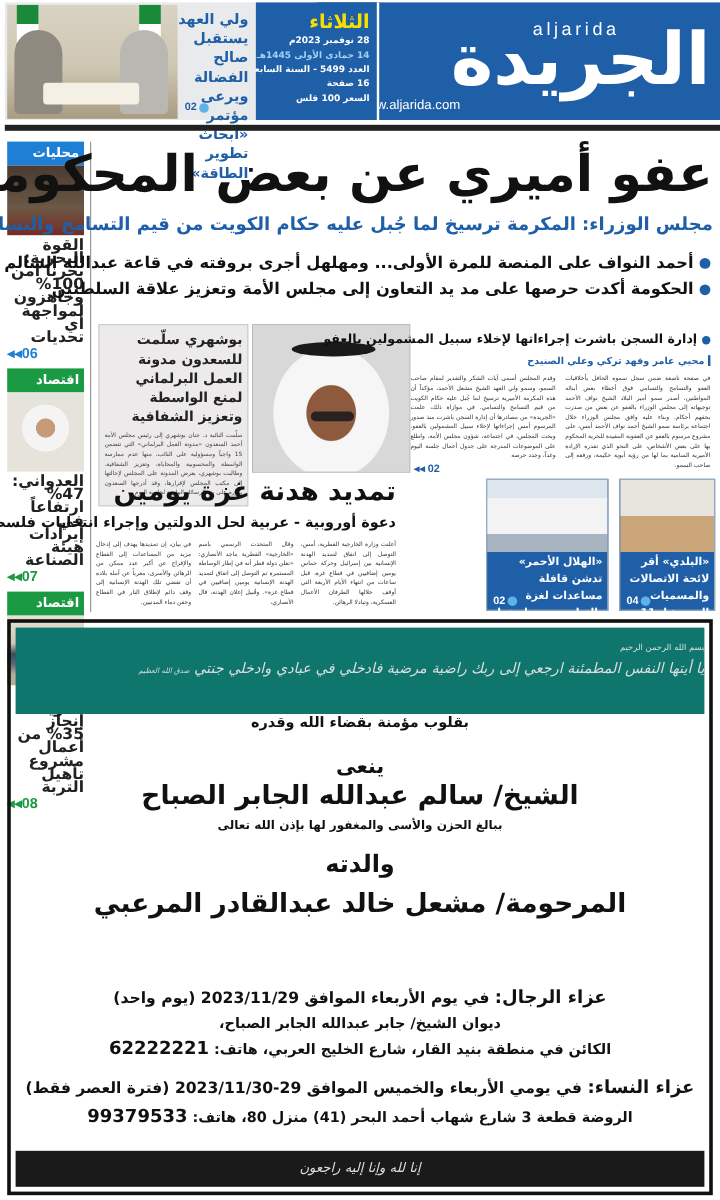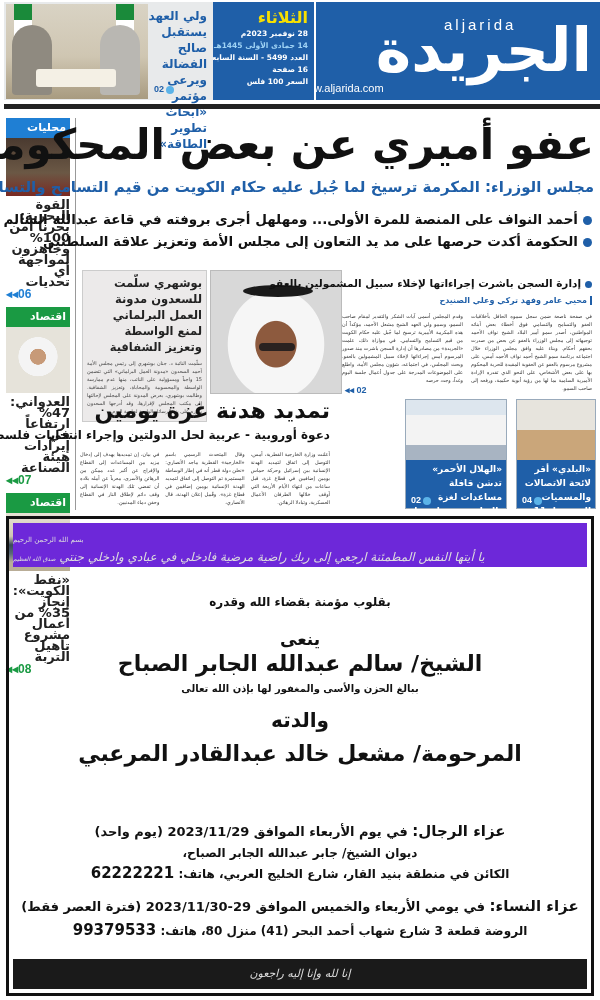--- a/index.html
+++ b/index.html
@@ -79,21 +79,21 @@
   .card .card-photo { height: 60px; }
   .card .card-text { font-size: 9px; font-weight: bold; line-height: 14px; text-align: right; padding: 2px 4px; }
   .card .page-ref { color: #fff; position: absolute; bottom: 3px; left: 5px; }
   .card-1 { left: 405px; width: 102px; height: 110px; }
   .card-1 .card-photo { background: linear-gradient(180deg,#dde6ee 0 25%,#f3f3f3 25% 75%,#a8b4c2 75%); }
   .card-2 { left: 516px; width: 80px; height: 110px; }
   .card-2 .card-photo { background: linear-gradient(180deg,#e7e4dd 0 50%,#caa67a 50% 100%); }
 
   
   .obit { position: absolute; top: 516px; left: 6px; width: 588px; height: 480px; border: 3px solid #111; }
-  .obit-banner { position: absolute; top: 4px; left: 4px; right: 4px; height: 44px; background: #6d28d9; color: #ddd; text-align: left; }
+  .obit-banner { position: absolute; top: 4px; left: 4px; right: 4px; height: 72px; background: #0f766e; color: #ddd; text-align: right; }
   .obit-basmala { font-family: "DejaVu Serif", serif; font-size: 7px; line-height: 14px; margin-top: 10px; }
   .obit-verse { font-family: "DejaVu Serif", serif; font-size: 12px; line-height: 20px; font-style: italic; }
   .obit-verse-tag { font-size: 6px; }
   .ob-line { position: absolute; left: 0; right: 0; text-align: center; font-weight: bold; color: #111; white-space: nowrap; }
   .ob-hearts { top: 76px; font-size: 12px; letter-spacing: 1px; }
   .ob-mourns { top: 110px; font-size: 17px; }
   .ob-sheikh { top: 128px; font-size: 22px; line-height: 34px; }
   .ob-grief { top: 164px; font-size: 10px; }
   .ob-mother { top: 186px; font-size: 20px; line-height: 30px; }
   .ob-deceased { top: 218px; font-size: 22px; line-height: 34px; }

